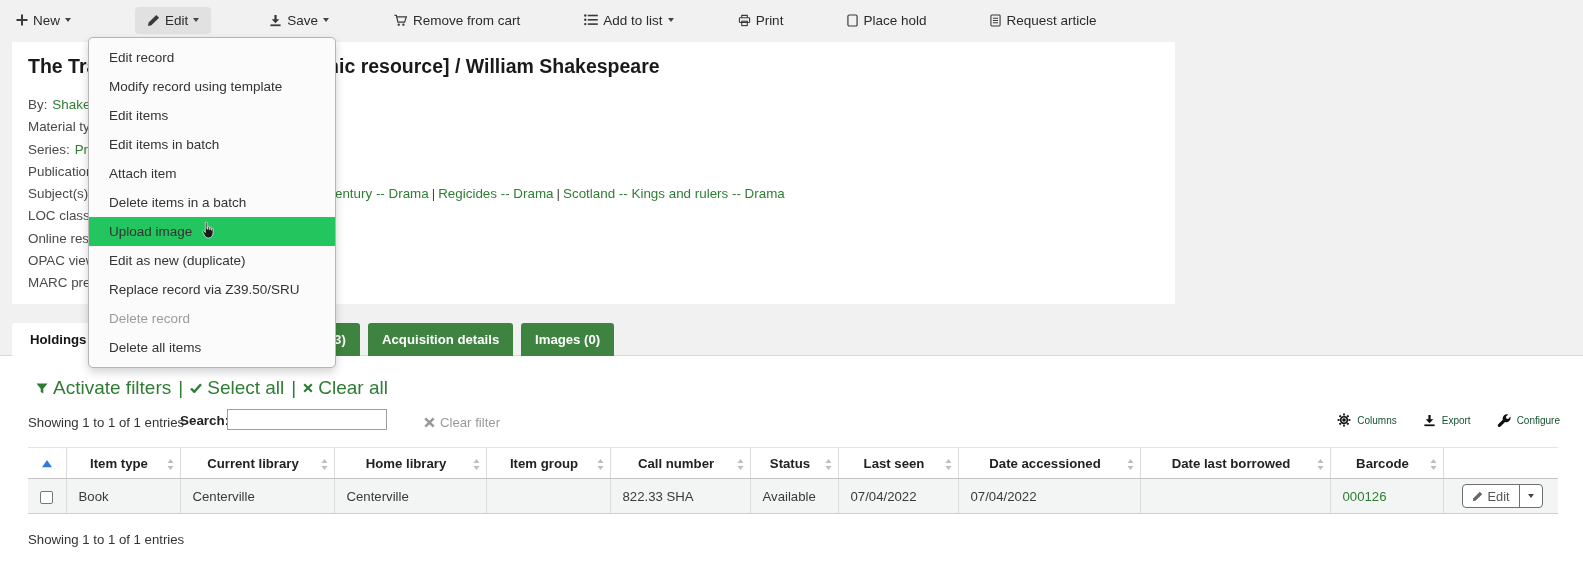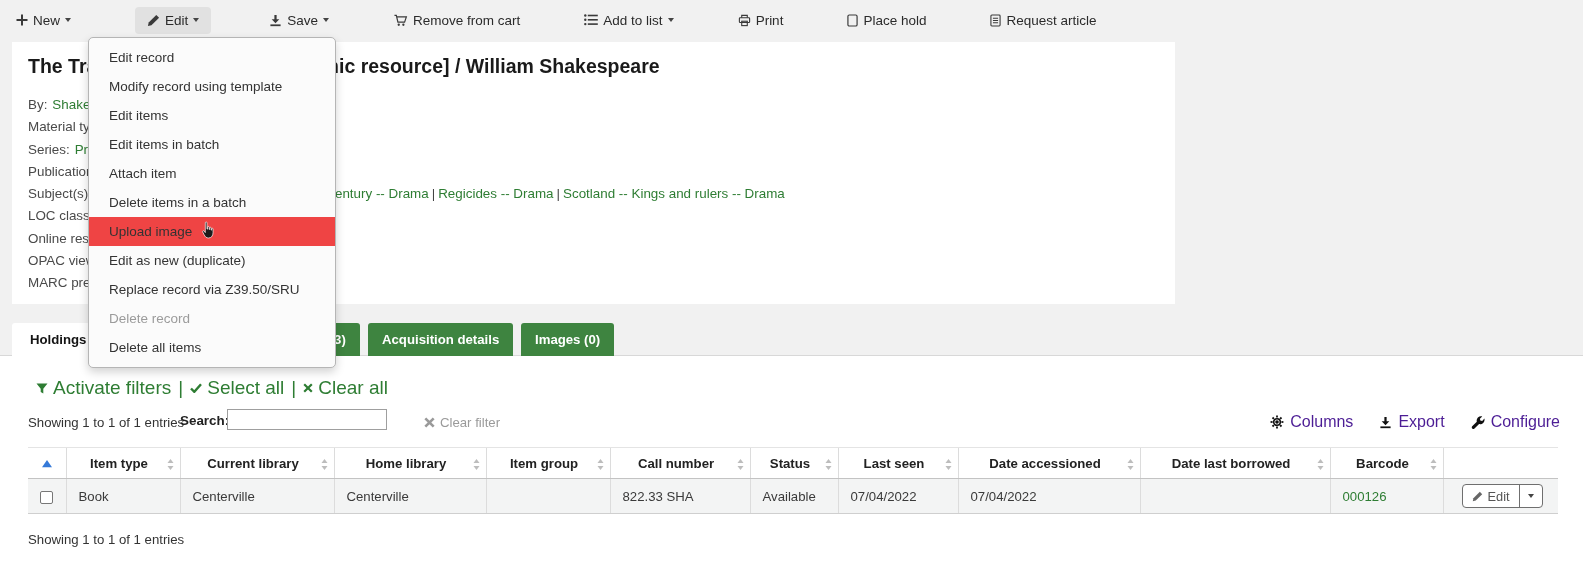--- a/index.html
+++ b/index.html
@@ -26,21 +26,21 @@
   .fields { position:absolute; left:16px; top:52px; font-size:13.4px; color:#4a4a4a; line-height:22.3px; white-space:nowrap; }
   .fields .lbl { margin-right:5px; }
   .fields a { color:#2e7d33; text-decoration:none; cursor:pointer; }
   .fields .sep { color:#444; margin:0 3px; }
 
   
   .dropdown { position:absolute; left:88px; top:37px; width:248px; background:#fbfbfb;
     border:1px solid #b5b5b5; border-radius:5px; box-shadow:0 4px 10px rgba(0,0,0,.18);
     padding:5px 0; z-index:10; }
   .dd-item { height:29px; line-height:29px; padding-left:20px; font-size:13.5px; color:#333; cursor:pointer; white-space:nowrap; }
-  .dd-item.hovered { background:#ef4444; }
+  .dd-item.hovered { background:#22c55e; }
   .dd-item.disabled { color:#9b9b9b; cursor:default; }
   .cursor-hand { position:absolute; left:200px; top:221px; z-index:11; }
 
   
   .tab { position:absolute; top:323px; height:33px; line-height:33px; font-size:13.2px; font-weight:bold;
     text-align:center; border-radius:3px 3px 0 0; cursor:pointer; white-space:nowrap; z-index:2; }
   .tab.green { background:#3e8440; color:#fff; }
   .tab.active { background:#ffffff; color:#141414; }
   .tab-holdings { left:12px; padding:0 18px; }
   .tab-descriptions { left:232px; width:128px; }
@@ -52,21 +52,21 @@
   .filters .flink { display:flex; align-items:center; cursor:pointer; }
   .filters .icn { display:inline-flex; margin-right:5px; }
   .filters .sep { margin:0 7px; }
 
   
   .showing-top { position:absolute; left:28px; top:415px; font-size:13.2px; color:#333; }
   .search-label { position:absolute; left:180px; top:413px; font-size:13.4px; font-weight:bold; color:#222; }
   .search-input { position:absolute; left:227px; top:409px; width:160px; height:21px; border:1px solid #9f9f9f; background:#fff; font-size:13px; padding:0 4px; font-family:inherit; }
   .clear-filter { position:absolute; left:424px; top:415px; display:flex; align-items:center; font-size:13.2px; color:#9a9a9a; cursor:pointer; }
   .clear-filter .icn { display:inline-flex; margin-right:5px; color:#9a9a9a; }
-  .table-tools { position:absolute; right:23px; top:413px; display:flex; align-items:center; font-size:16px; color:#4c1d95; }
+  .table-tools { position:absolute; right:23px; top:413px; display:flex; align-items:center; font-size:10px; color:#14532d; }
   .tool-btn { display:flex; align-items:center; margin-left:26px; cursor:pointer; }
   .tool-btn .icn { display:inline-flex; margin-right:6px; color:#111; }
 
   
   .htable-wrap { position:absolute; left:28px; top:447px; }
   table.htable { border-collapse:collapse; table-layout:fixed; width:1530px; font-size:13.2px; }
   .htable th { height:31px; background:#fff; font-weight:bold; color:#222; text-align:center;
     border-top:1px solid #e4e4e4; border-bottom:1px solid #c3c3c3; border-left:1px solid #dcdcdc;
     position:relative; padding:0 16px 0 8px; white-space:nowrap; overflow:hidden; cursor:pointer; }
   .htable th:first-child { border-left:none; padding:0; }

